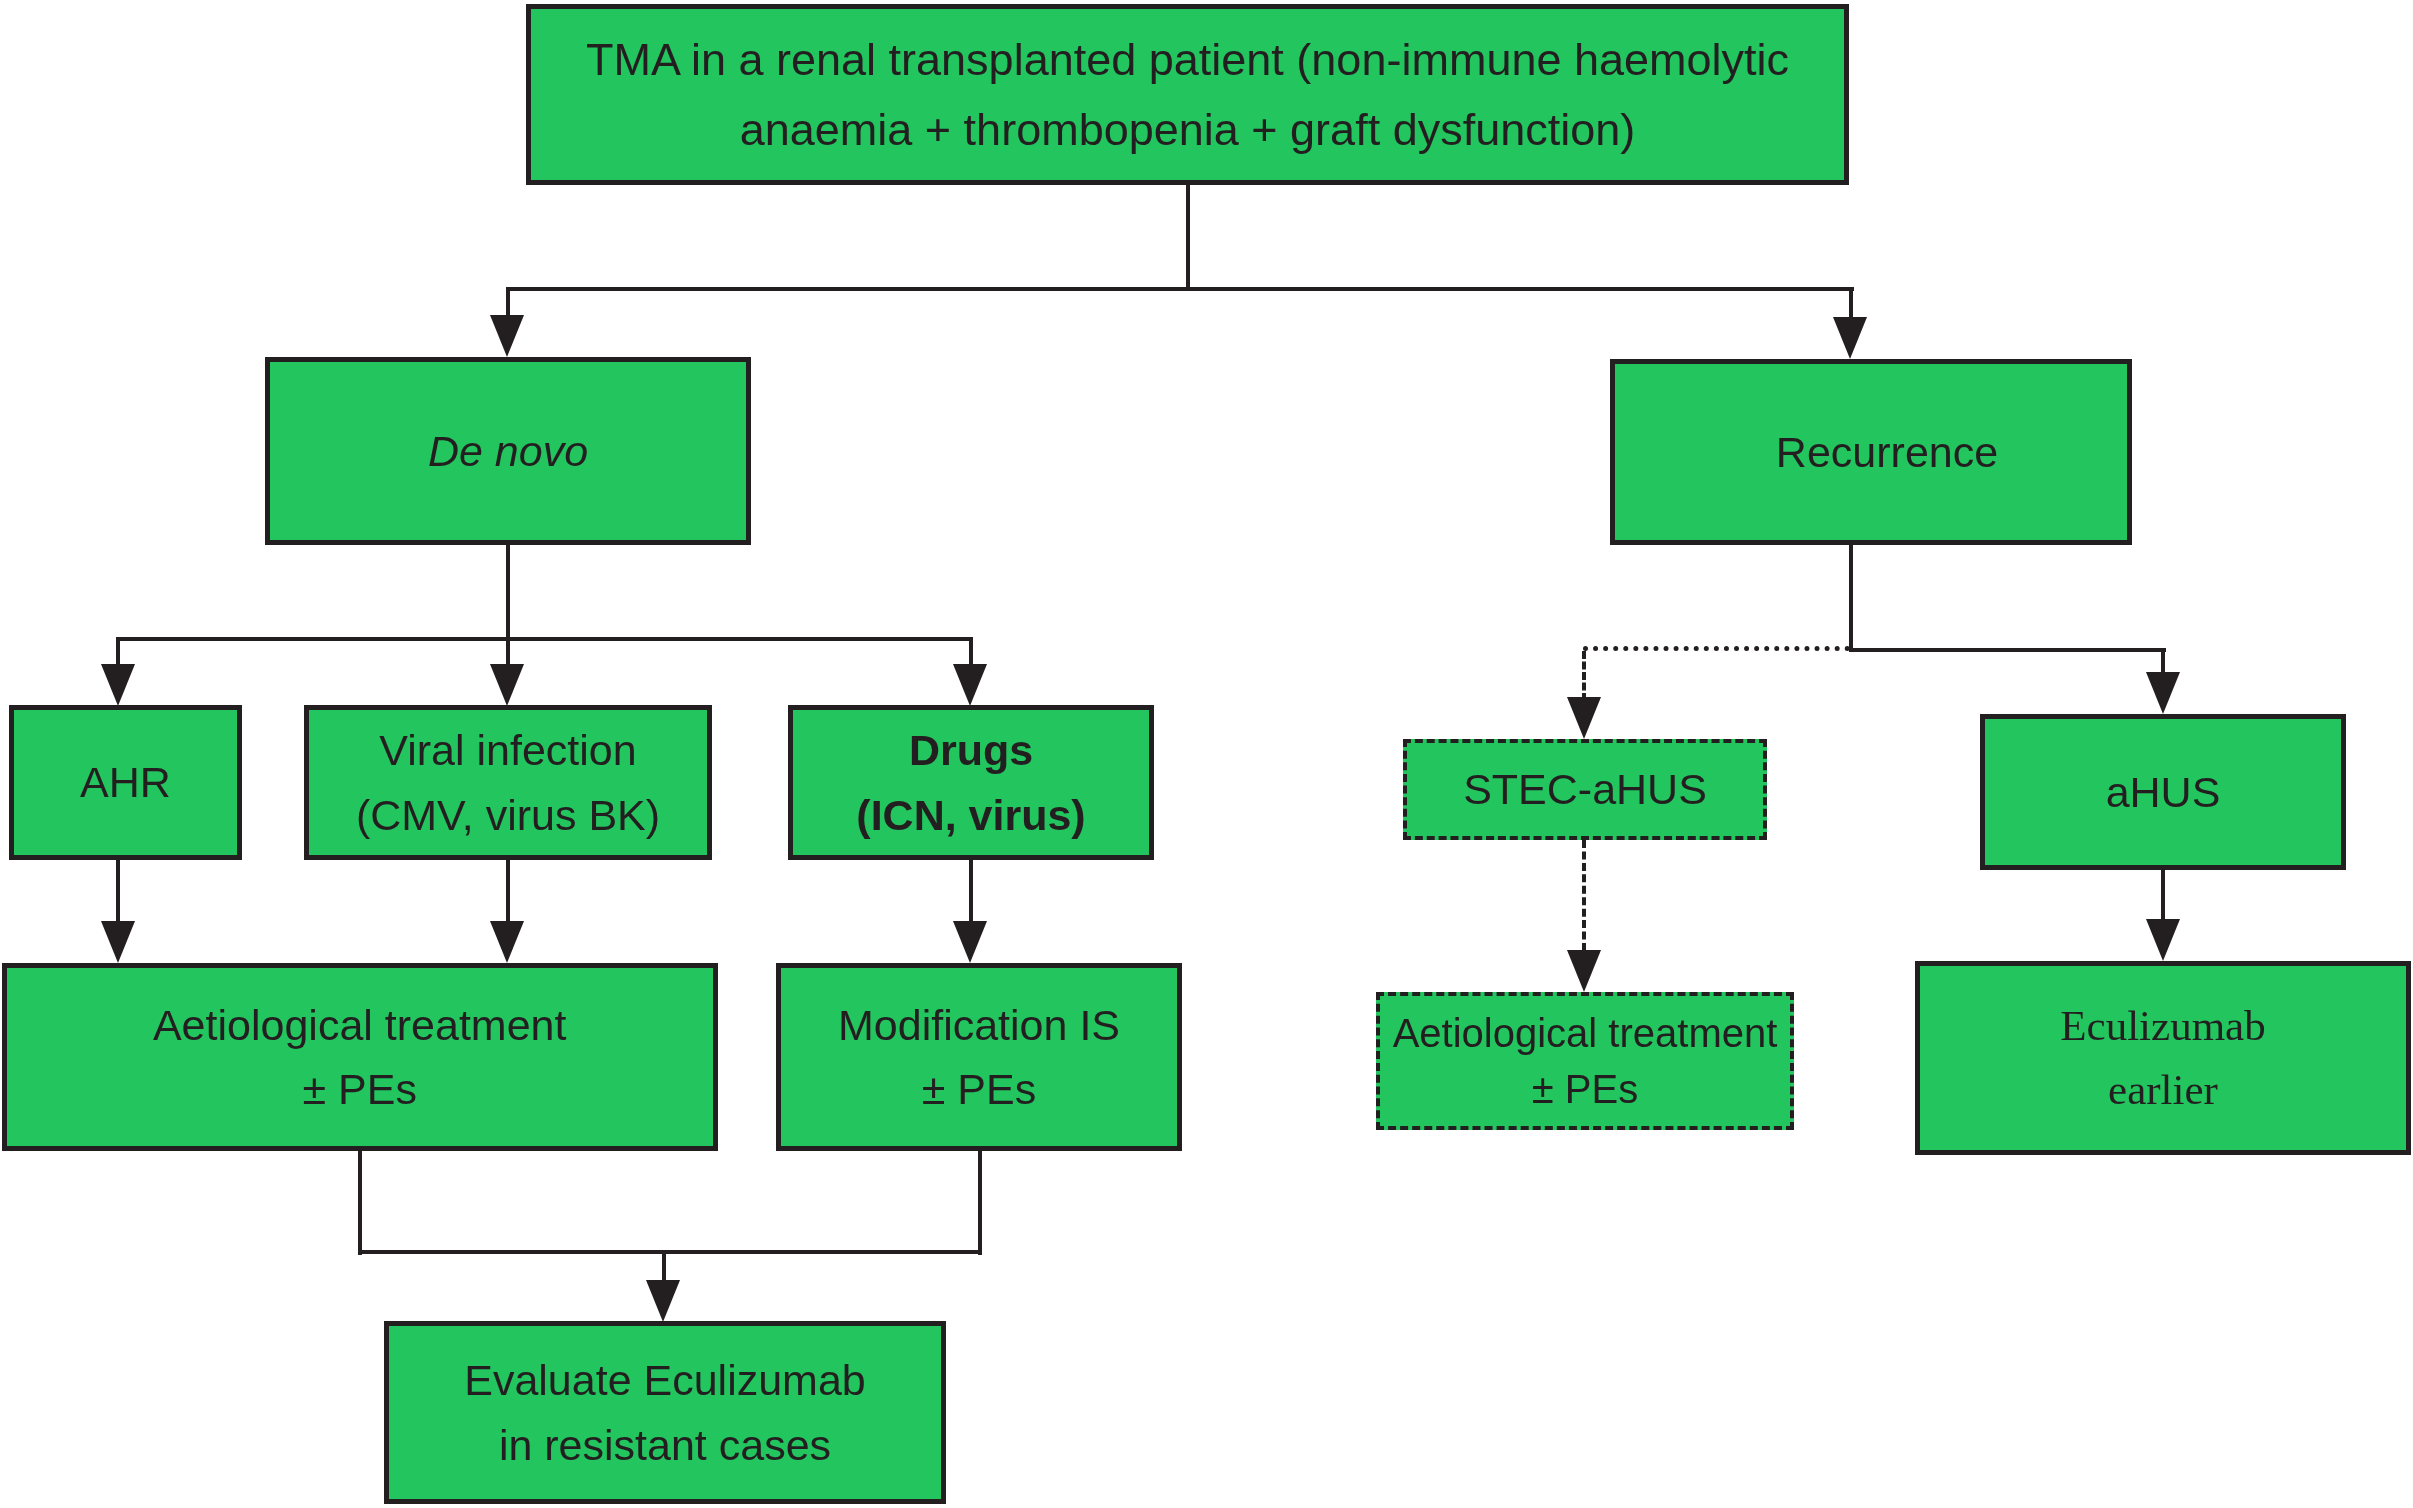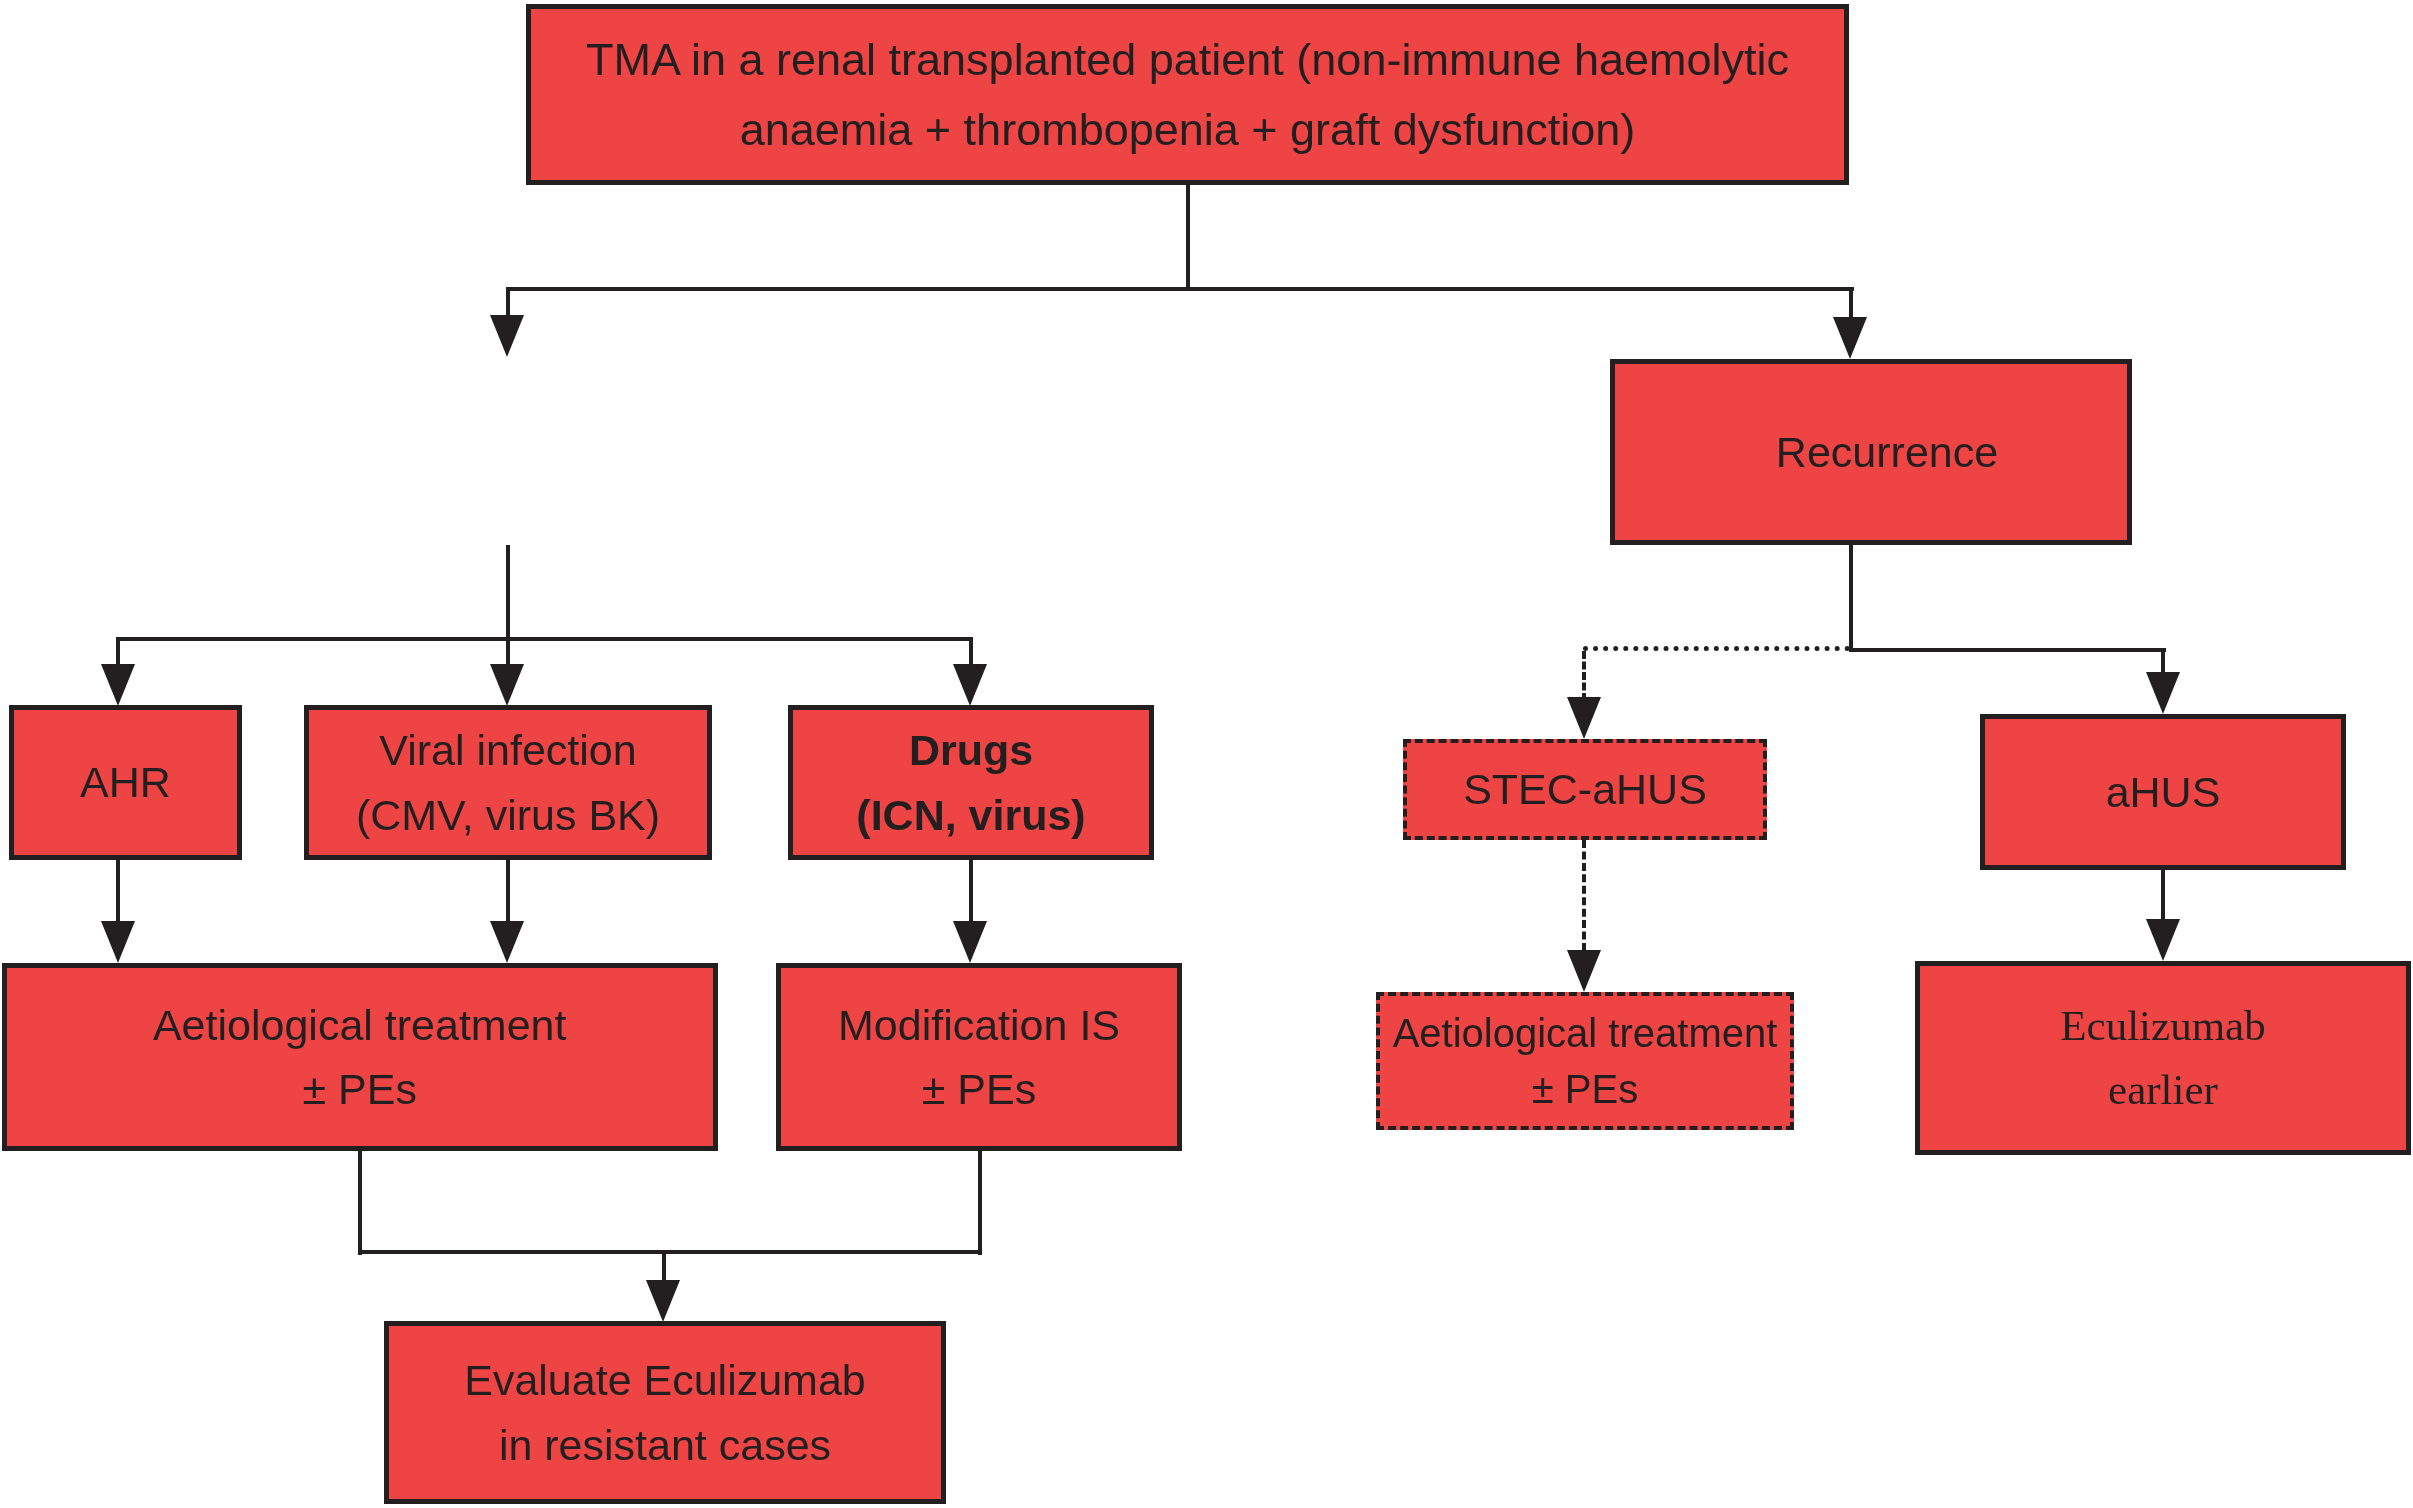--- a/index.html
+++ b/index.html
@@ -13,21 +13,21 @@
     height: 1508px;
     background: #ffffff;
     overflow: hidden;
     font-family: "Liberation Sans", sans-serif;
     color: #231f20;
   }
   .box {
     position: absolute;
     box-sizing: border-box;
     border: 5px solid #231f20;
-    background: #ef4444;
+    background: #22c55e;
     display: flex;
     flex-direction: column;
     align-items: center;
     justify-content: center;
     text-align: center;
     font-size: 43px;
     line-height: 1.5;
     color: #231f20;
   }
   .box.dashed {
@@ -70,20 +70,23 @@
 </head>
 <body>
 
 <div id="stage">
 
   <div class="box big-text" style="left:526px; top:4.2px; width:1323px; height:181px; padding:0 8.3px;">
     <div>TMA in a renal transplanted patient (non-immune haemolytic</div>
     <div>anaemia + thrombopenia + graft dysfunction)</div>
   </div>
 
+  <div class="box italic" style="left:265px; top:357px; width:486px; height:188px;">
+    <div>De novo</div>
+  </div>
 
   <div class="box" style="left:1610px; top:359px; width:522px; height:186px;padding-left:32px;">
     <div>Recurrence</div>
   </div>
 
   <div class="box" style="left:9px; top:705px; width:233px; height:155px;">
     <div>AHR</div>
   </div>
 
   <div class="box" style="left:304px; top:705px; width:408px; height:155px;">

